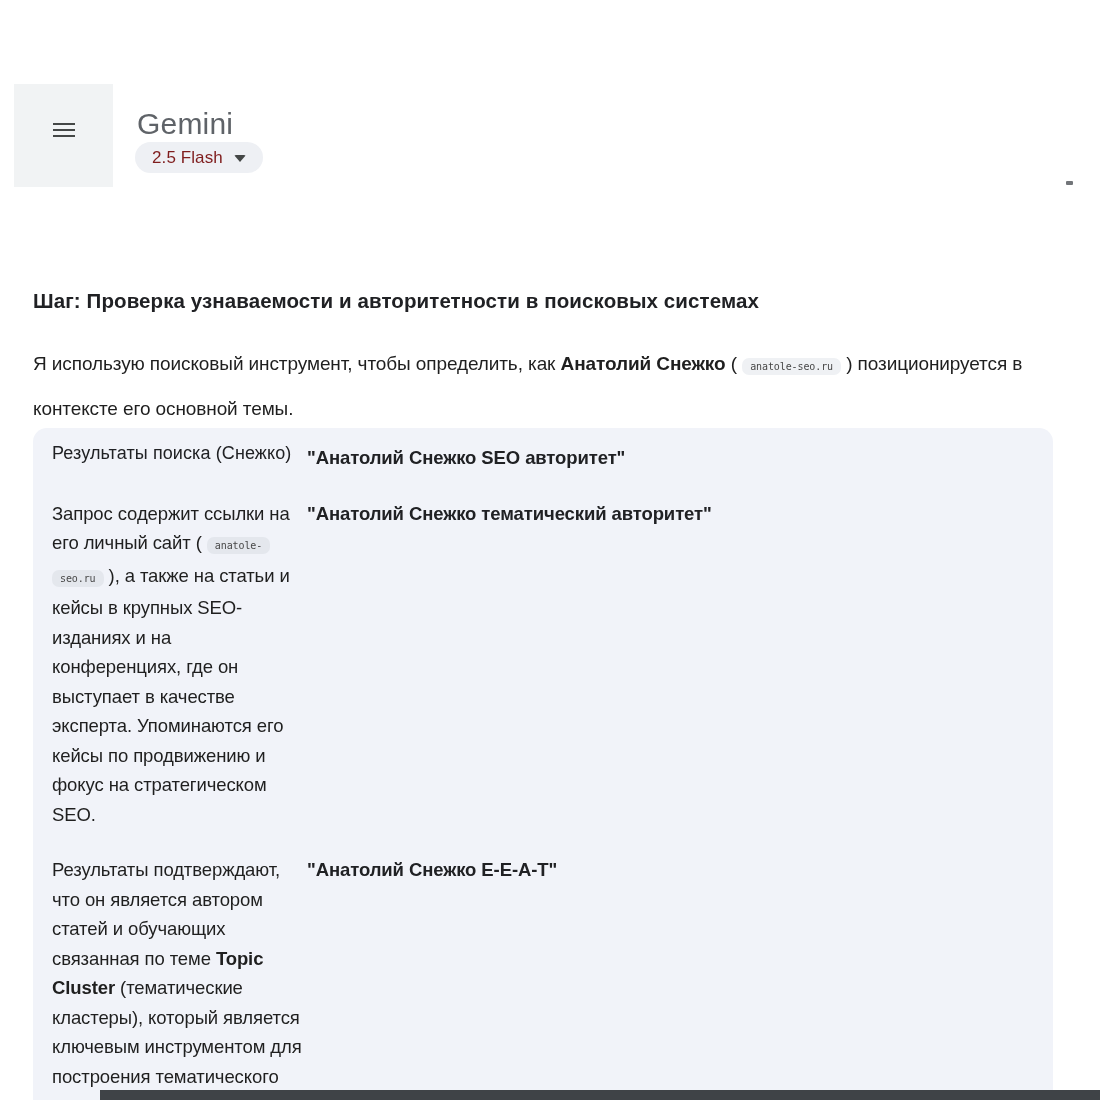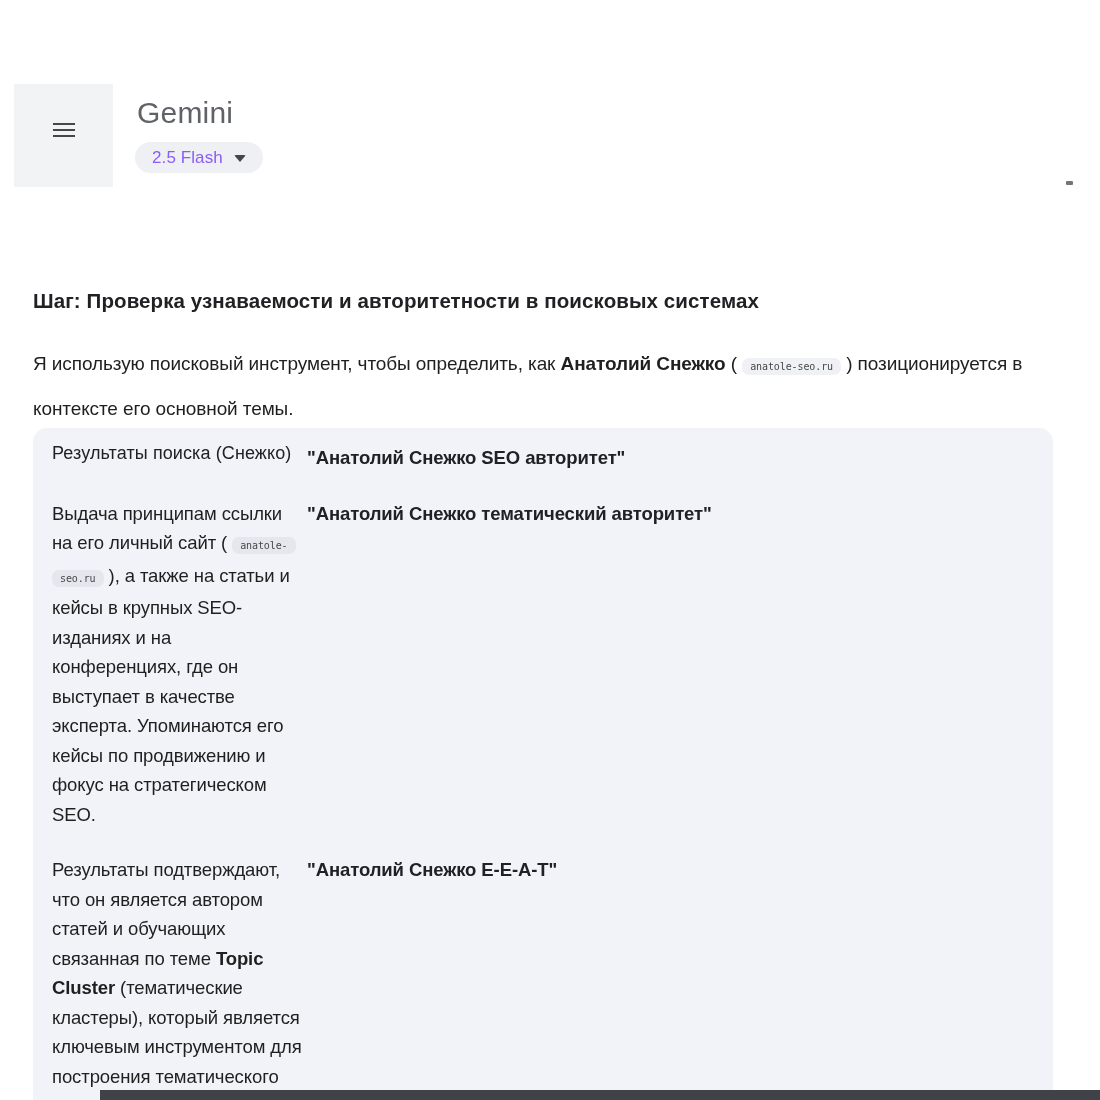--- a/index.html
+++ b/index.html
@@ -20,31 +20,31 @@
     display:flex;align-items:center;justify-content:center;padding:0;margin-top:-12px;
   }
   .hamburger{
     width:22px;height:14px;
     background:linear-gradient(
       var(--icon-gray,#444746) 0 2px,transparent 2px 6px,
       var(--icon-gray,#444746) 6px 8px,transparent 8px 12px,
       var(--icon-gray,#444746) 12px 14px);
   }
   .app-title{
-    position:absolute;left:137px;top:96px;
+    position:absolute;left:137px;top:107px;
     font-size:30px;line-height:34px;font-weight:400;
     color:var(--title-gray,#5f6368);letter-spacing:.2px;
   }
   .model-pill{
     position:absolute;left:135px;top:142px;height:31px;
     display:flex;align-items:center;gap:11px;padding:0 17px 0 17px;
     background:var(--pill-bg,#eef0f4);border:none;border-radius:16px;cursor:pointer;
     font-family:"Liberation Sans",sans-serif;
   }
-  .model-pill .label{font-size:17px;color:#8b5cf6;letter-spacing:.1px;}
+  .model-pill .label{font-size:17px;color:#7f1d1d;letter-spacing:.1px;}
   .caret{
     width:0;height:0;border-left:6px solid transparent;border-right:6px solid transparent;
     border-top:7px solid var(--icon-gray,#444746);border-radius:2px;margin-top:2px;
   }
   .artifact-dot{
     position:absolute;left:1066px;top:181px;width:7px;height:4px;border-radius:1px;
     background:#595d61;opacity:.85;
   }
   
   .step-heading{
@@ -108,21 +108,21 @@
 
 <h2 class="step-heading">Шаг: Проверка узнаваемости и авторитетности в поисковых системах</h2>
 
 <p class="intro"><span>Я использую поисковый инструмент, чтобы определить, как </span><strong>Анатолий Снежко</strong><span> ( </span><code class="chip">anatole-seo.ru</code><span> ) позиционируется в контексте его основной темы.</span></p>
 
 <div class="panel">
   <div class="grid">
     <div class="col-header">Результаты поиска (Снежко)</div>
 
     <div class="query">"Анатолий Снежко SEO авторитет"</div>
-    <div class="result"><span>Выдача принципам ссылки на его личный сайт ( </span><code class="chip">anatole-seo.ru</code><span> ), а также на статьи и кейсы в крупных SEO-изданиях и на конференциях, где он выступает в качестве эксперта. Упоминаются его кейсы по продвижению и фокус на стратегическом SEO.</span></div>
+    <div class="result"><span>Запрос содержит ссылки на его личный сайт ( </span><code class="chip">anatole-seo.ru</code><span> ), а также на статьи и кейсы в крупных SEO-изданиях и на конференциях, где он выступает в качестве эксперта. Упоминаются его кейсы по продвижению и фокус на стратегическом SEO.</span></div>
 
     <div class="query">"Анатолий Снежко тематический авторитет"</div>
     <div class="result"><span>Результаты подтверждают, что он является автором статей и обучающих связанная по теме </span><strong>Topic Cluster</strong><span> (тематические кластеры), который является ключевым инструментом для построения тематического авторитета.</span></div>
 
     <div class="query">"Анатолий Снежко E-E-A-T"</div>
   </div>
 </div>
 
 <div class="bottom-bar"></div>
 

